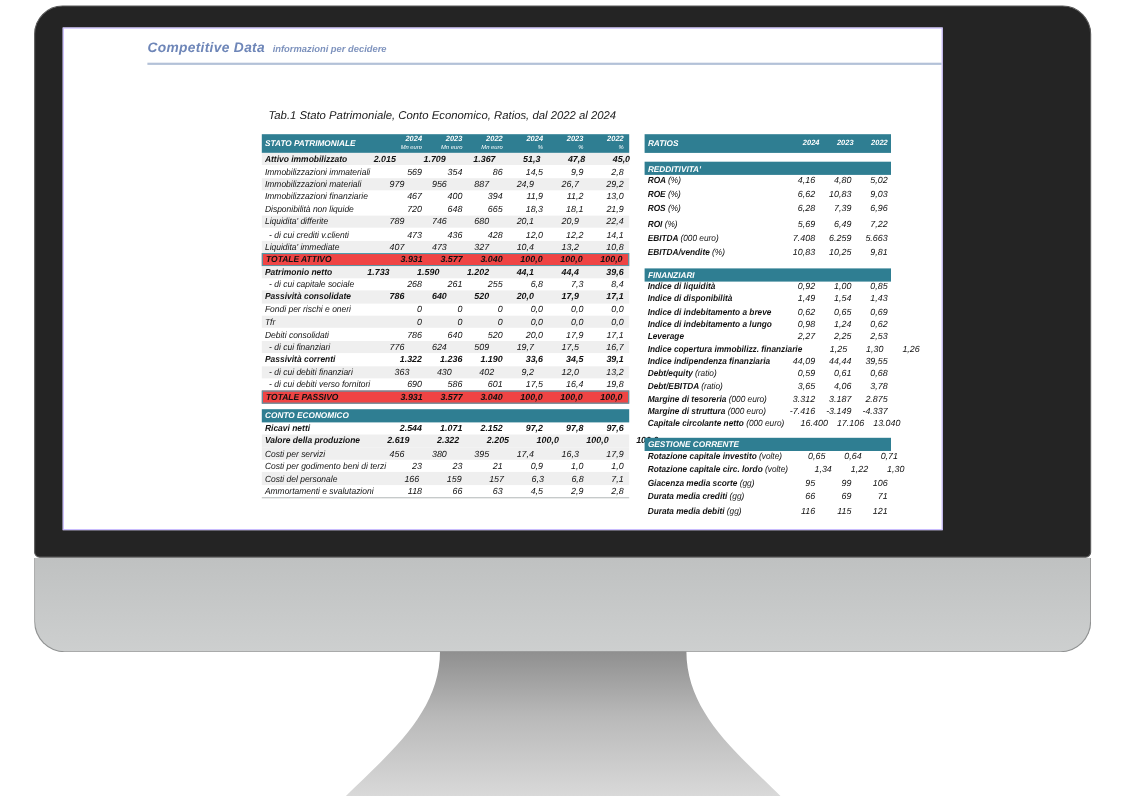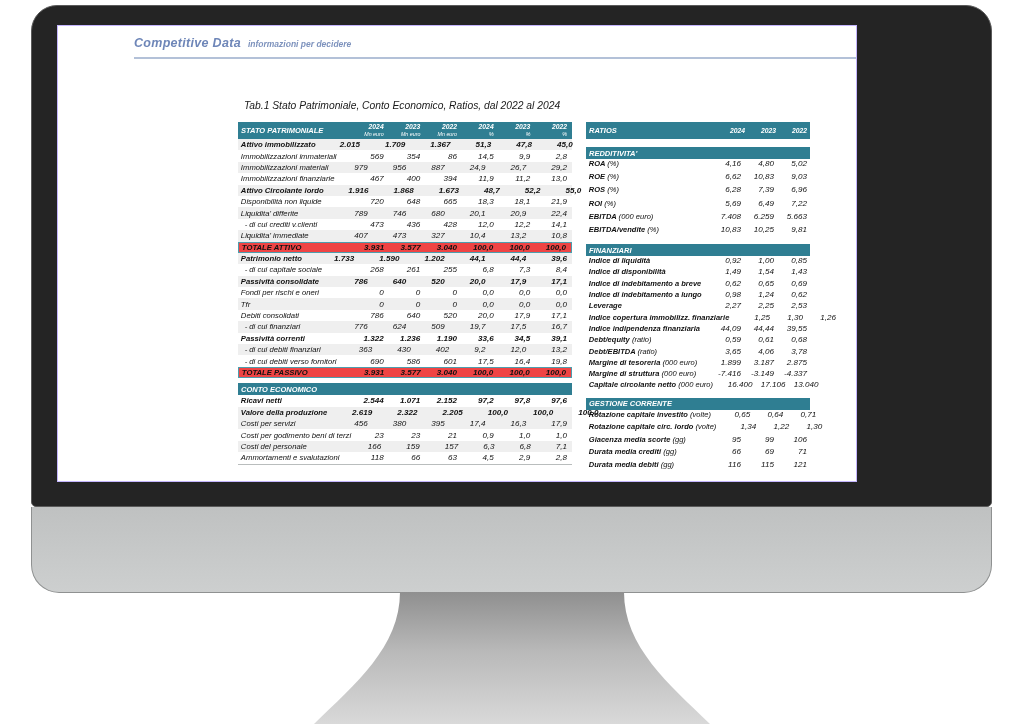--- a/index.html
+++ b/index.html
@@ -140,29 +140,20 @@
           </div>
           <div class="tr normal">
             <span class="td-label">Immobilizzazioni finanziarie</span>
             <span class="td">467</span>
             <span class="td">400</span>
             <span class="td">394</span>
             <span class="td">11,9</span>
             <span class="td">11,2</span>
             <span class="td">13,0</span>
           </div>
-          <div class="tr bold stripe">
-            <span class="td-label">Attivo Circolante  lordo</span>
-            <span class="td">1.916</span>
-            <span class="td">1.868</span>
-            <span class="td">1.673</span>
-            <span class="td">48,7</span>
-            <span class="td">52,2</span>
-            <span class="td">55,0</span>
-          </div>
           <div class="tr normal">
             <span class="td-label">Disponibilità non liquide</span>
             <span class="td">720</span>
             <span class="td">648</span>
             <span class="td">665</span>
             <span class="td">18,3</span>
             <span class="td">18,1</span>
             <span class="td">21,9</span>
           </div>
           <div class="tr normal stripe">
@@ -463,21 +454,21 @@
               <span class="val">0,68</span>
             </div>
             <div class="rr">
               <span class="rlabel">Debt/EBITDA <span class="sfx">(ratio)</span></span>
               <span class="val">3,65</span>
               <span class="val">4,06</span>
               <span class="val">3,78</span>
             </div>
             <div class="rr">
               <span class="rlabel">Margine di tesoreria <span class="sfx">(000 euro)</span></span>
-              <span class="val">1.899</span>
+              <span class="val">3.312</span>
               <span class="val">3.187</span>
               <span class="val">2.875</span>
             </div>
             <div class="rr">
               <span class="rlabel">Margine di struttura <span class="sfx">(000 euro)</span></span>
               <span class="val">-7.416</span>
               <span class="val">-3.149</span>
               <span class="val">-4.337</span>
             </div>
             <div class="rr">

